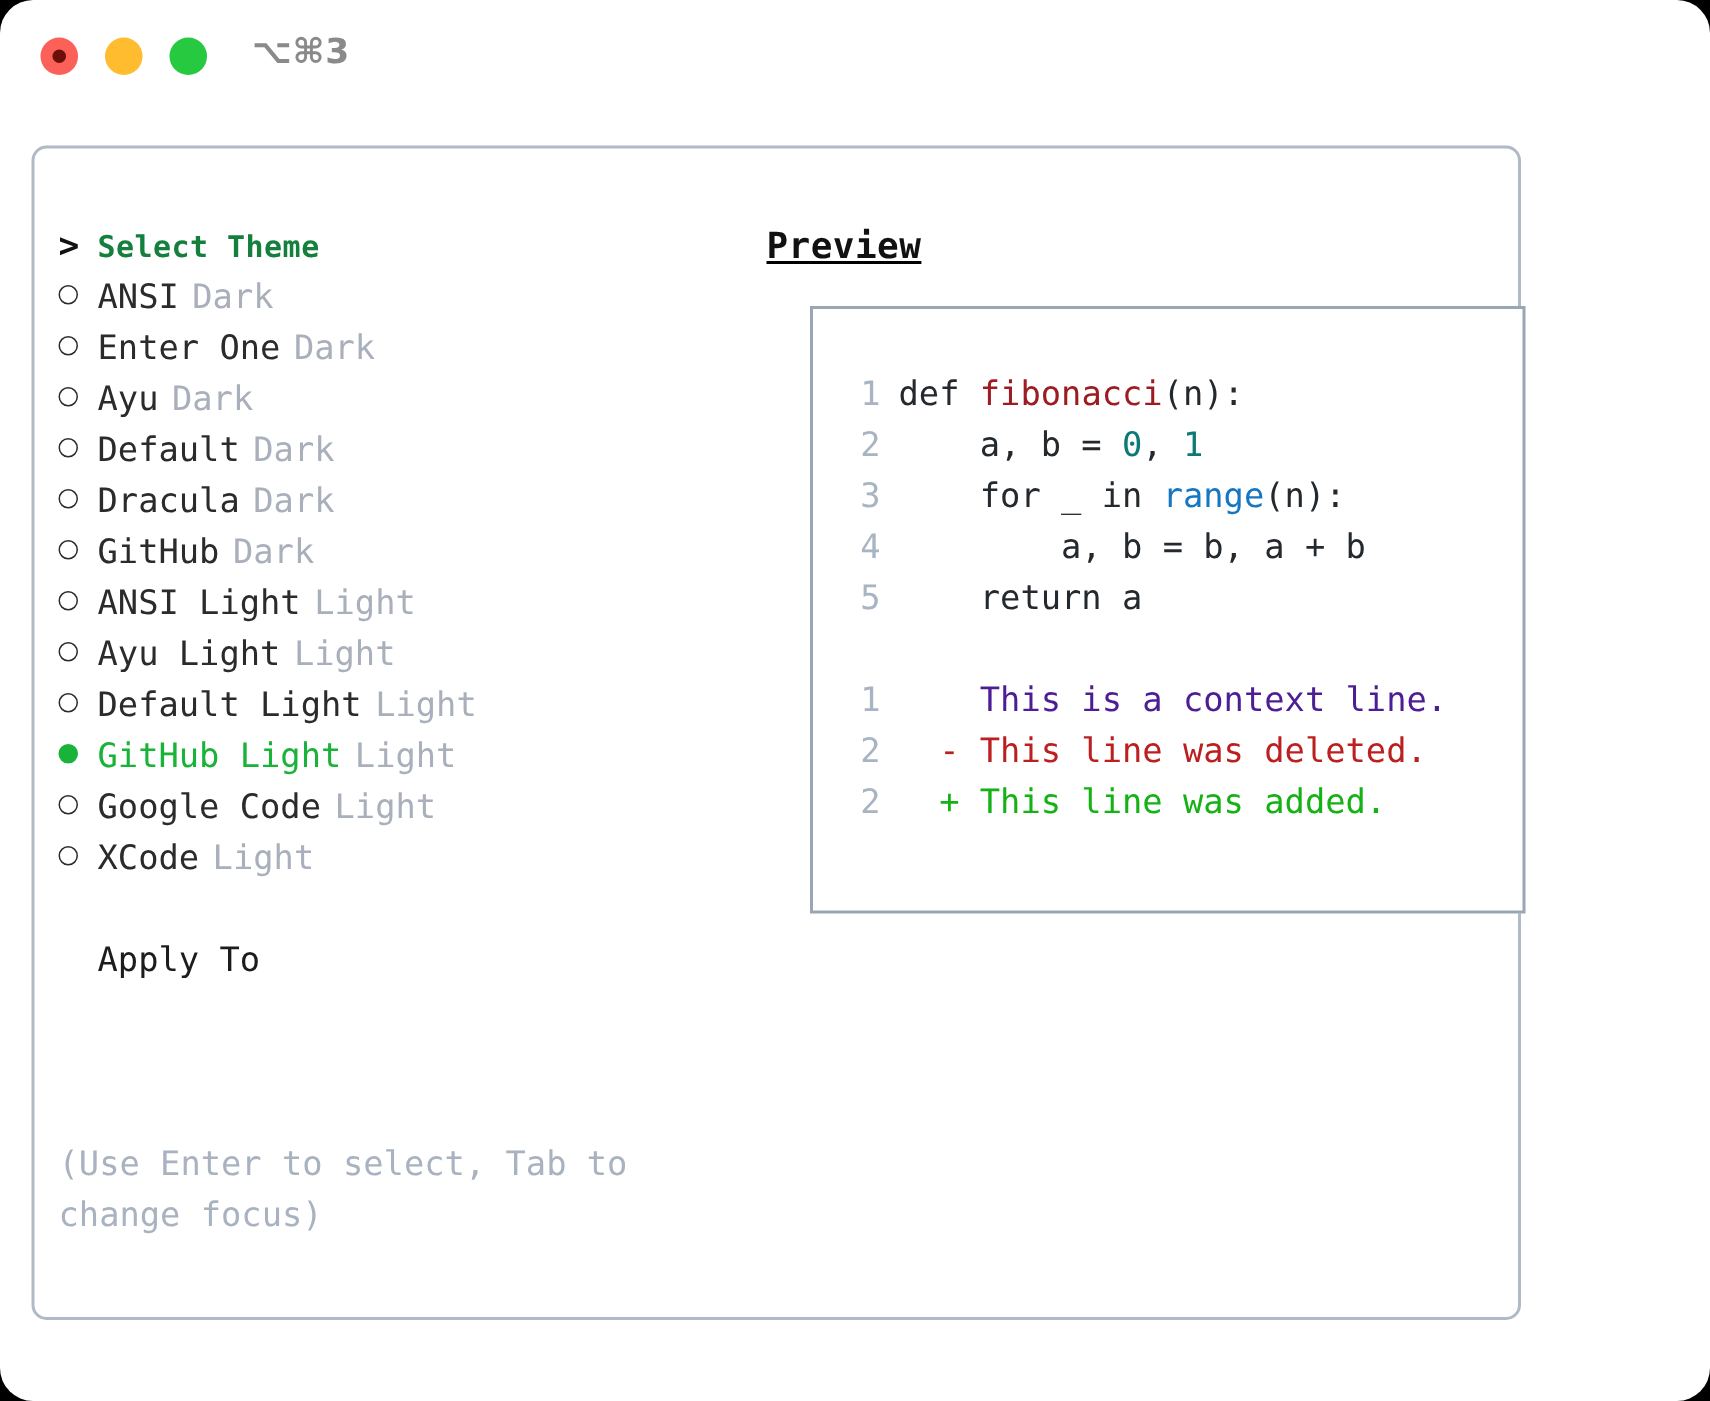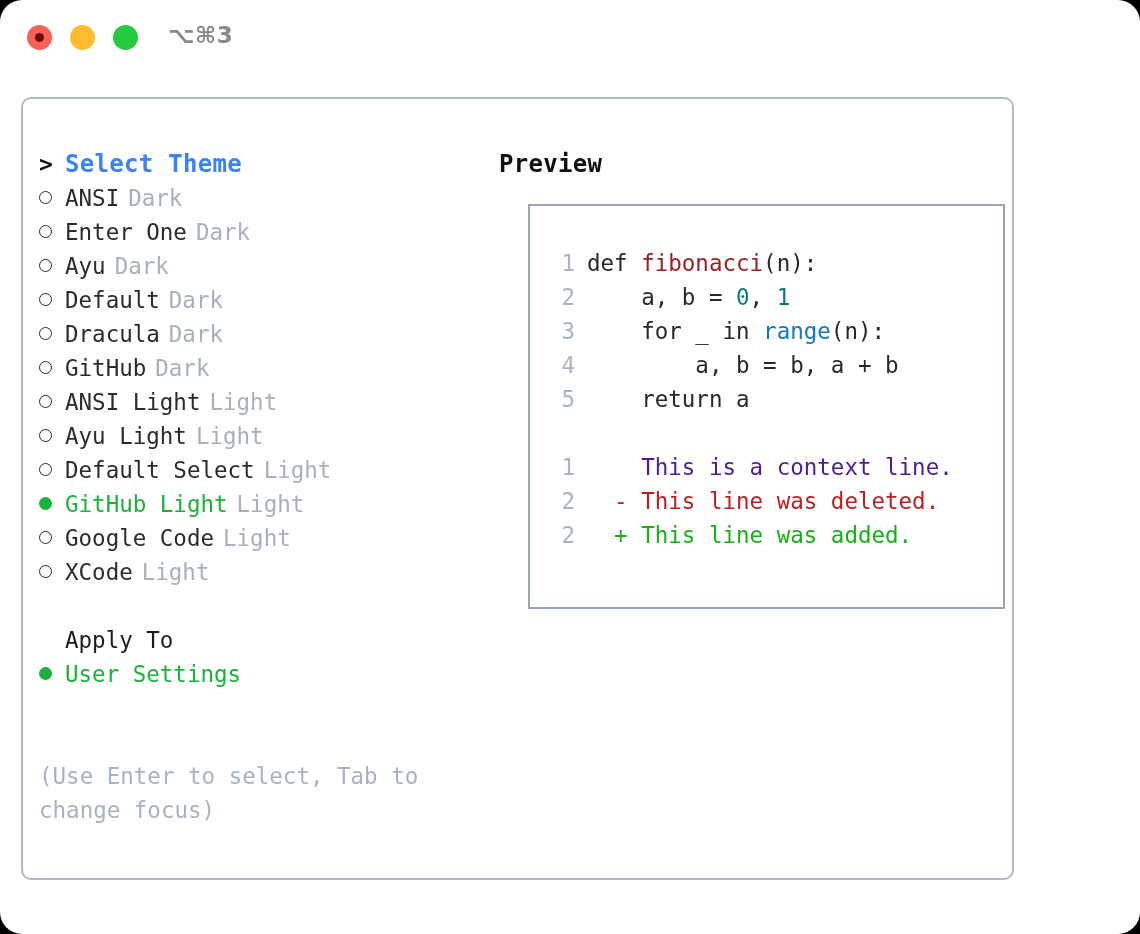--- a/index.html
+++ b/index.html
@@ -134,23 +134,23 @@
   .bullet-filled {
     background: #18b338;
   }
   .prompt-caret {
     font-weight: bold;
     font-size: 23px;
     color: #111111;
   }
 
   .heading {
-    font-size: 24px;
+    font-size: 20px;
     font-weight: bold;
-    color: #3b82f6;
+    color: #15803d;
     letter-spacing: 0.3px;
   }
   .plainheading {
     font-size: 22.5px;
     color: #1c1c1c;
   }
   .theme-name {
     color: #2b2b2b;
   }
   .theme-name.selected {
@@ -168,23 +168,24 @@
     top: 660px;
     width: 420px;
     font-size: 22.5px;
     line-height: 34px;
     color: #a9b2c0;
   }
 
   
   .right-col {
     position: absolute;
-    left: 476px;
+    left: 488px;
     top: 48px;
     width: 500px;
+    text-decoration: underline;
   }
   .preview-title {
     font-size: 24px;
     font-weight: bold;
     color: #111111;
     line-height: 34px;
     letter-spacing: 0.3px;
   }
   .preview-box {
     position: absolute;
@@ -281,21 +282,21 @@
               <span class="theme-name">ANSI Light</span>
               <span class="theme-variant">Light</span>
             </div>
             <div class="row">
               <span class="marker"><span class="bullet-dot bullet-hollow"></span></span>
               <span class="theme-name">Ayu Light</span>
               <span class="theme-variant">Light</span>
             </div>
             <div class="row">
               <span class="marker"><span class="bullet-dot bullet-hollow"></span></span>
-              <span class="theme-name">Default Select</span>
+              <span class="theme-name">Default Light</span>
               <span class="theme-variant">Light</span>
             </div>
             <div class="row">
               <span class="marker"><span class="bullet-dot bullet-filled"></span></span>
               <span class="theme-name selected">GitHub Light</span>
               <span class="theme-variant">Light</span>
             </div>
             <div class="row">
               <span class="marker"><span class="bullet-dot bullet-hollow"></span></span>
               <span class="theme-name">Google Code</span>
@@ -309,24 +310,20 @@
           </div>
 
         <div class="row-spacer"></div>
 
         <div class="row">
           <span class="marker"></span>
           <span class="plainheading">Apply To</span>
         </div>
 
         <div id="apply-list">
-            <div class="row">
-              <span class="marker"><span class="bullet-dot bullet-filled"></span></span>
-              <span class="theme-name selected">User Settings</span>
-            </div>
           </div>
       </div>
 
       <div class="hint">(Use Enter to select, Tab to change focus)</div>
 
       <div class="right-col">
         <div class="preview-title">Preview</div>
 
         <div class="preview-box">
           <div class="code" id="code-block"><span class="cline"><span class="lnum">1</span><span class="tok-plain">def </span><span class="tok-fn">fibonacci</span><span class="tok-plain">(n):</span></span><span class="cline"><span class="lnum">2</span><span class="tok-plain">    a, b = </span><span class="tok-num">0</span><span class="tok-plain">, </span><span class="tok-num">1</span></span><span class="cline"><span class="lnum">3</span><span class="tok-plain">    for _ in </span><span class="tok-kwfn">range</span><span class="tok-plain">(n):</span></span><span class="cline"><span class="lnum">4</span><span class="tok-plain">        a, b = b, a + b</span></span><span class="cline"><span class="lnum">5</span><span class="tok-plain">    return a</span></span><span class="blankline"></span><span class="cline"><span class="lnum">1</span><span class="tok-ctx">    This is a context line.</span></span><span class="cline"><span class="lnum">2</span><span class="tok-del">  - This line was deleted.</span></span><span class="cline"><span class="lnum">2</span><span class="tok-add">  + This line was added.</span></span></div>

